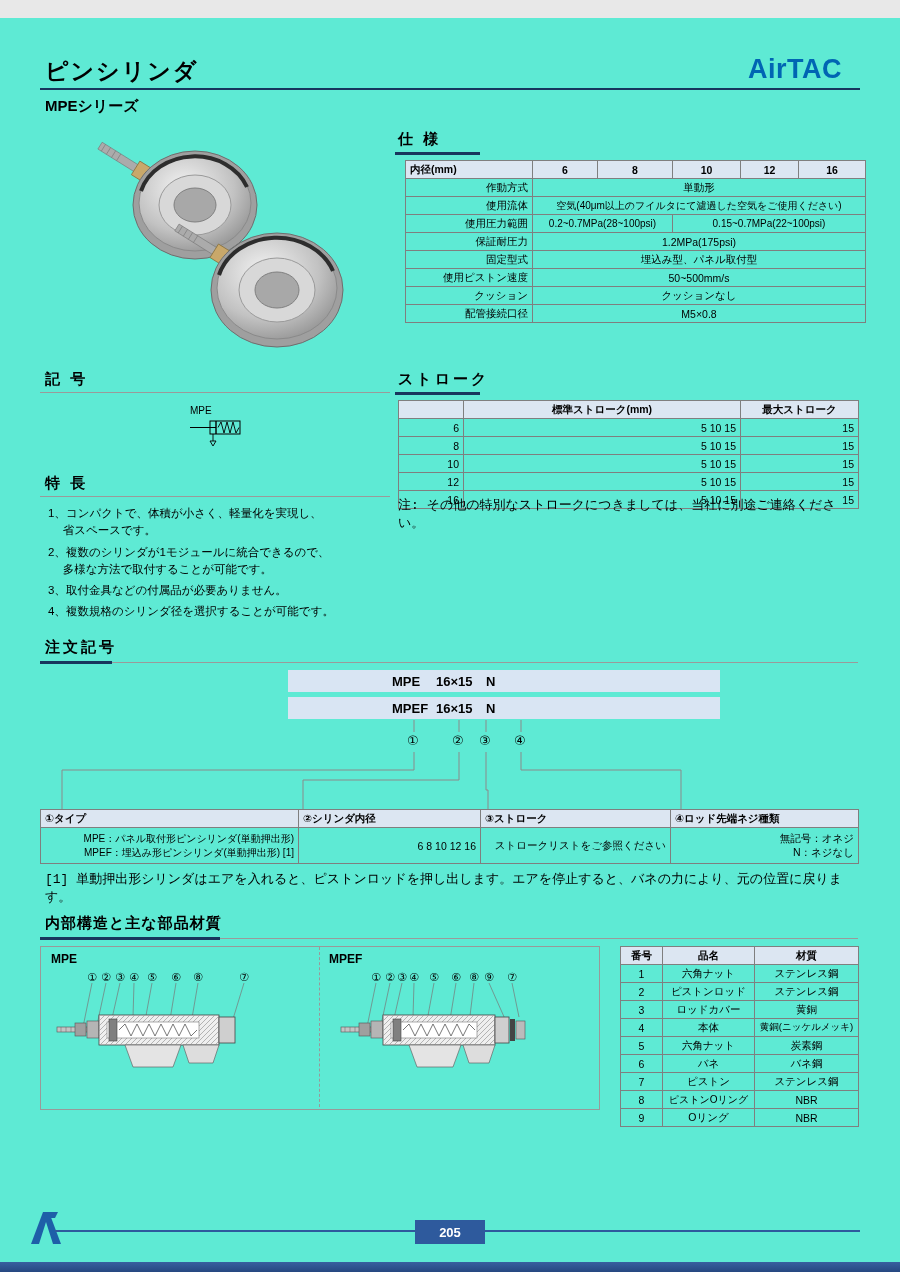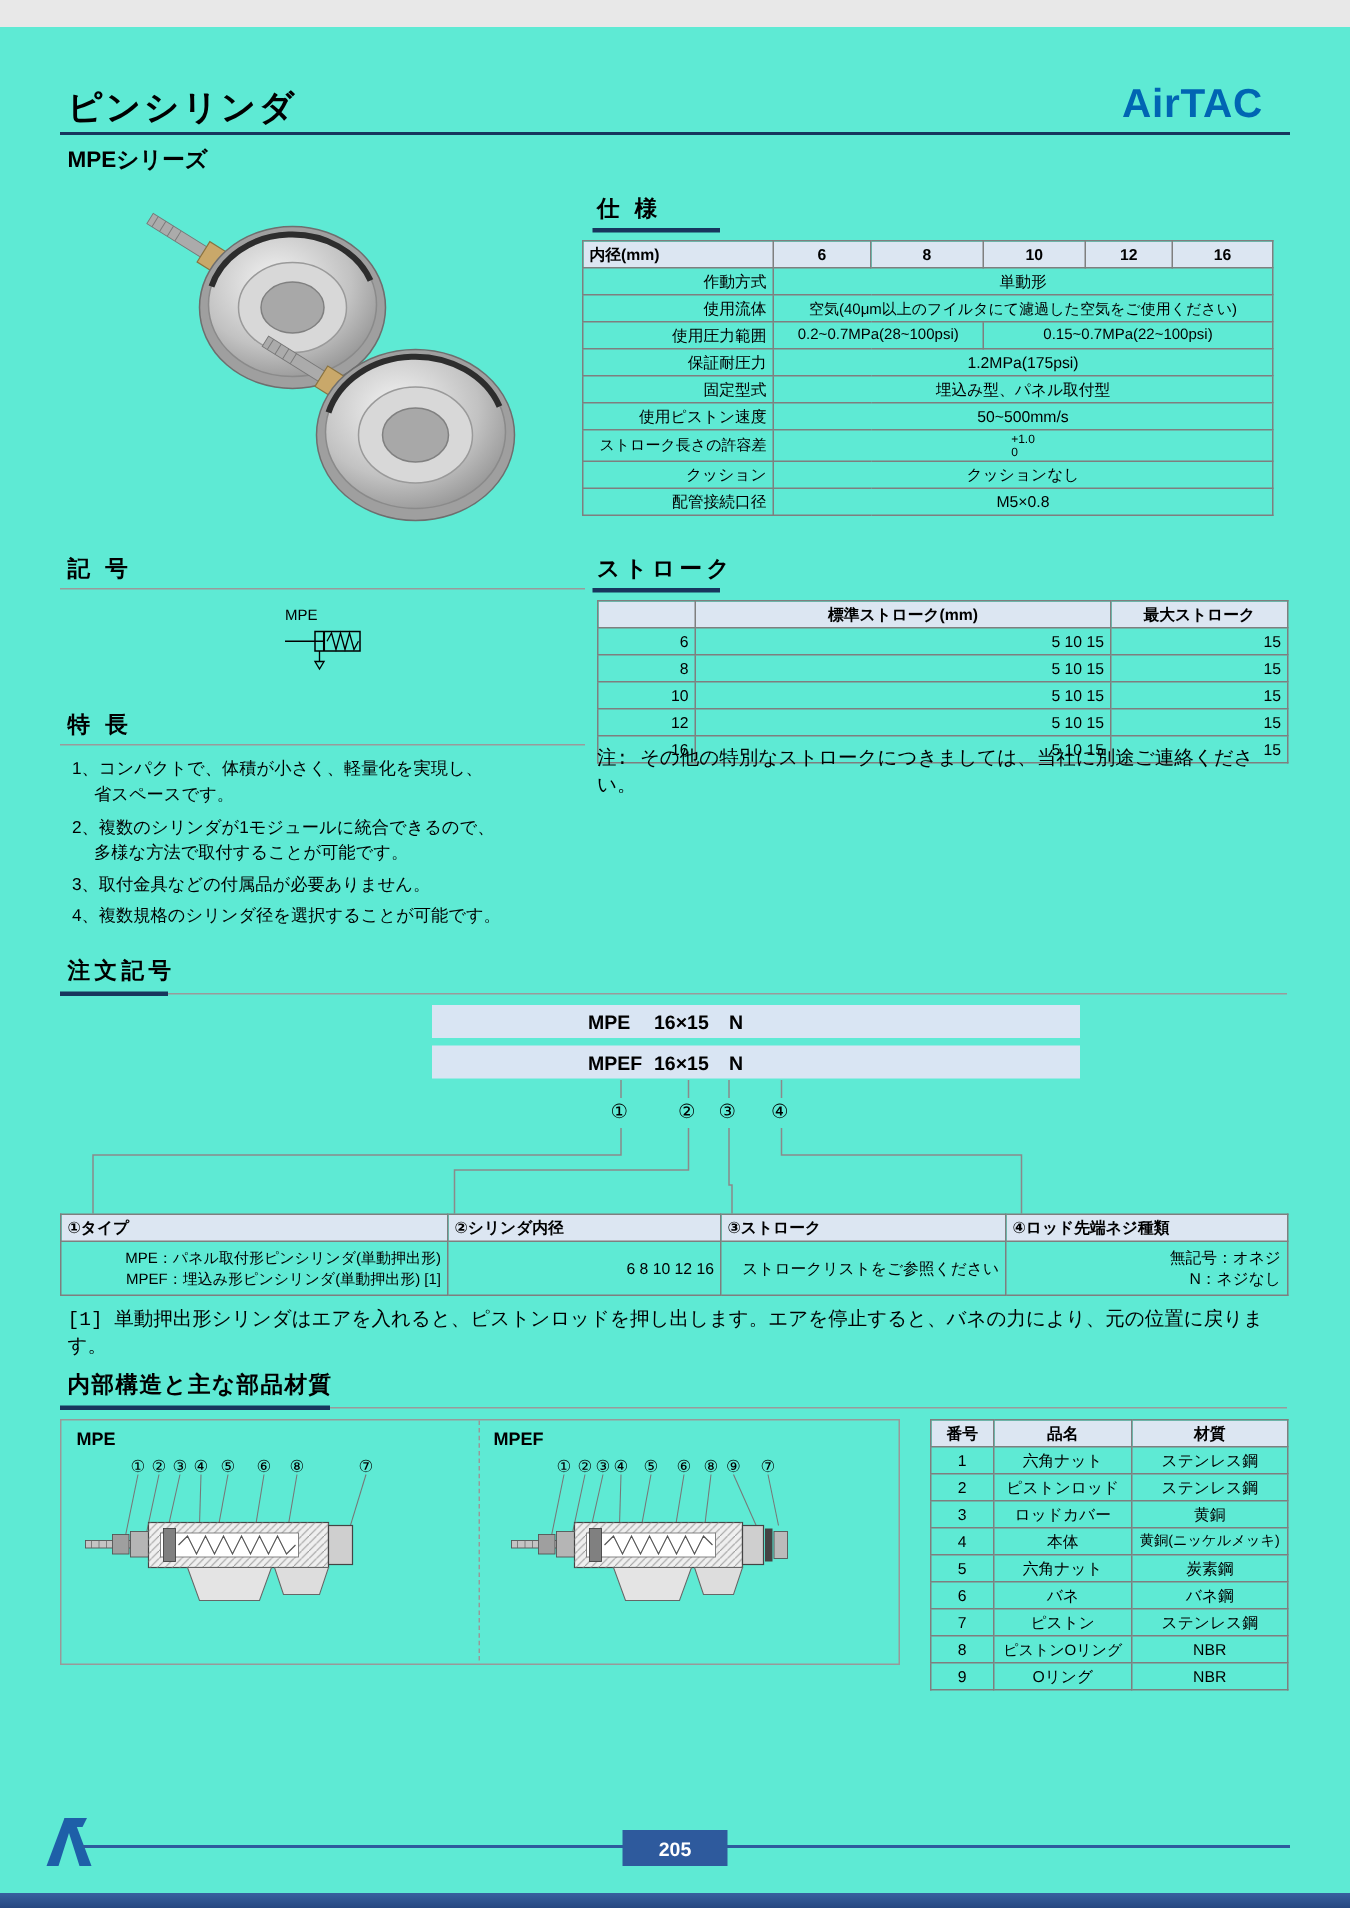--- a/index.html
+++ b/index.html
@@ -89,21 +89,21 @@
         <path d="M-58,-15 A60,51 0 0 1 56,-19" fill="none" stroke="#2d2d2d" stroke-width="4"></path>
         <ellipse cx="0" cy="0" rx="38" ry="32" fill="#d8d8d8" stroke="#9a9a9a"></ellipse>
         <ellipse cx="0" cy="0" rx="22" ry="18" fill="#a8a8a8" stroke="#808080"></ellipse>
       </g>
     </svg>
   </div>
 
   <div class="abs sec-title" style="left:398px;top:112px;">仕 様</div>
   <div class="abs rule-navy" style="left:395px;top:134px;width:85px;height:3px;"></div>
 
-  <table class="abs" style="left:388px;top:142px;width:460px;">
+  <table class="abs" style="left:405px;top:142px;width:460px;">
     <colgroup>
         <col style="width:127px">
         <col style="width:65px">
         <col style="width:75px">
         <col style="width:68px">
         <col style="width:58px">
         <col style="width:67px">
       </colgroup>
     <tbody>
         <tr class="hd">
@@ -131,29 +131,20 @@
       <td class="lbl">保証耐圧力</td>
       <td class="ctr" colspan="5">1.2MPa(175psi)</td>
     </tr>
     <tr>
       <td class="lbl">固定型式</td>
       <td class="ctr" colspan="5">埋込み型、パネル取付型</td>
     </tr>
     <tr>
       <td class="lbl">使用ピストン速度</td>
       <td class="ctr" colspan="5">50~500mm/s</td>
-    </tr>
-    <tr>
-      <td class="lbl fs10">ストローク長さの許容差</td>
-      <td class="ctr" colspan="5">
-        <span class="tol">
-          <span>+1.0</span>
-          <span>0</span>
-        </span>
-      </td>
     </tr>
     <tr>
       <td class="lbl">クッション</td>
       <td class="ctr" colspan="5">クッションなし</td>
     </tr>
     <tr>
       <td class="lbl">配管接続口径</td>
       <td class="ctr" colspan="5">M5×0.8</td>
     </tr>
   </tbody>

